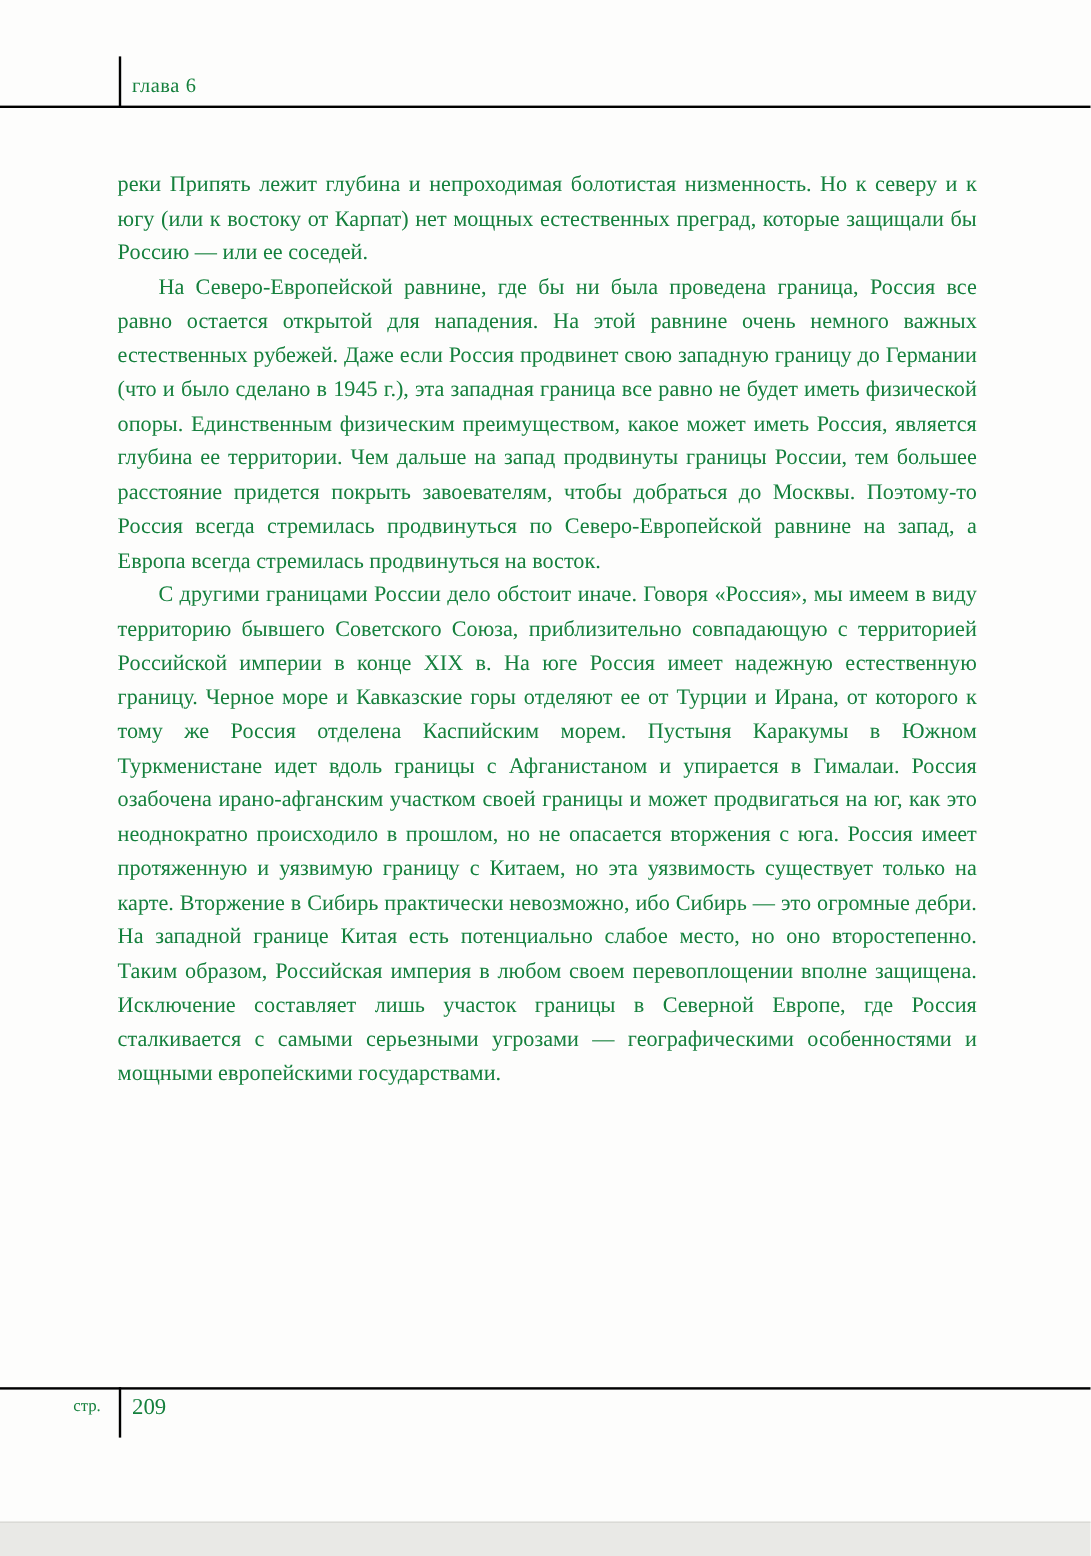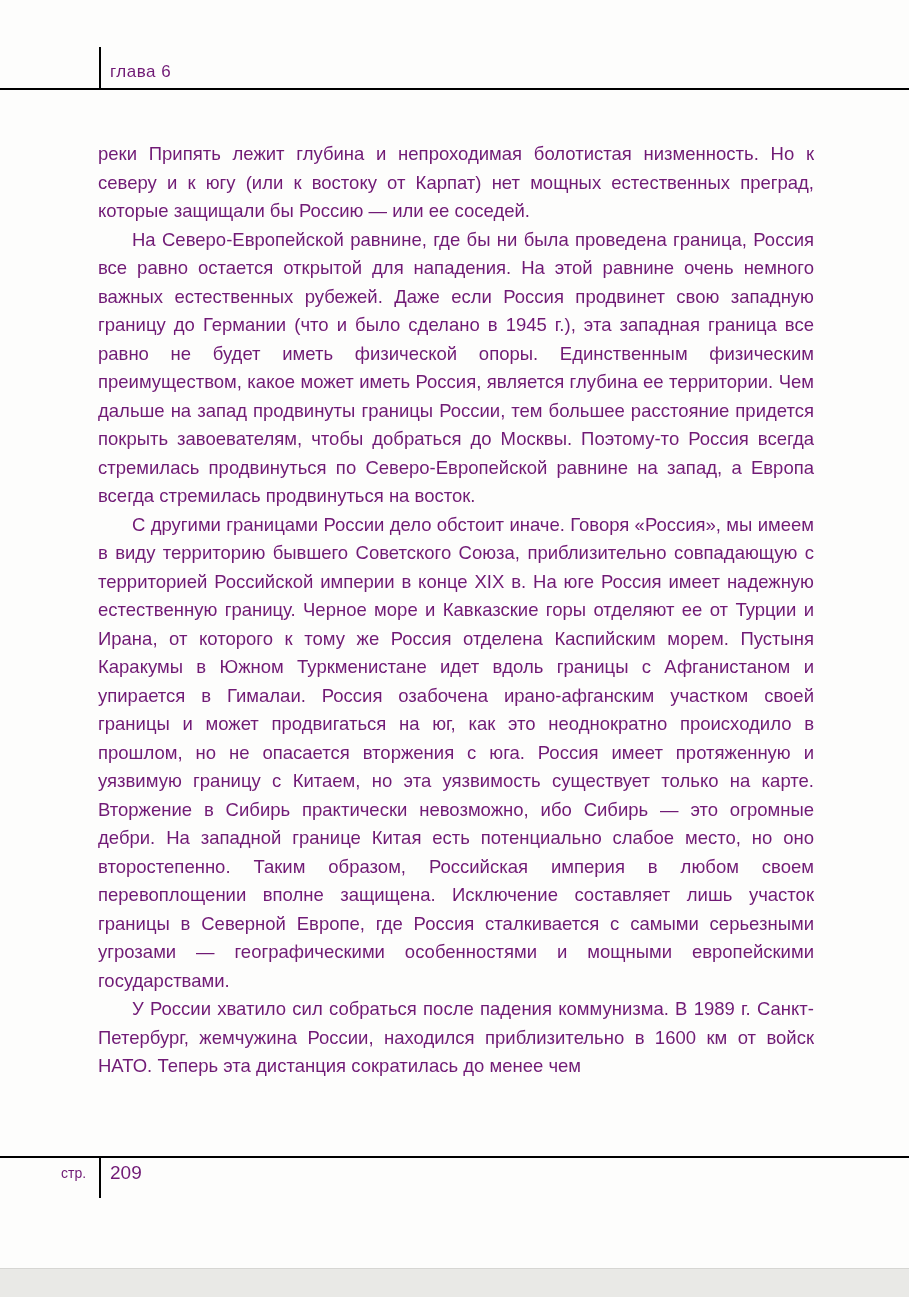--- a/index.html
+++ b/index.html
@@ -5,22 +5,22 @@
   html, body {
     margin: 0;
     padding: 0;
     background: #ffffff;
   }
   .page {
     position: relative;
     width: 909px;
     height: 1297px;
     background: #fdfdfc;
-    font-family: Liberation Sans, sans-serif;
-    color: #701a75;
+    font-family: Liberation Serif, serif;
+    color: #15803d;
     overflow: hidden;
   }
   
   .header-vline {
     position: absolute;
     left: 99px;
     top: 47px;
     width: 2px;
     height: 43px;
     background: #000;
@@ -105,21 +105,20 @@
   <div>
     <div class="header-vline"></div>
     <div class="chapter">глава 6</div>
     <div class="header-rule"></div>
   </div>
 
   <div class="body-text">
     <p>реки Припять лежит глубина и непроходимая болотистая низменность. Но к северу и к югу (или к востоку от Карпат) нет мощных естественных преград, которые защищали бы Россию — или ее соседей.</p>
     <p class="indent">На Северо-Европейской равнине, где бы ни была проведена граница, Россия все равно остается открытой для нападения. На этой равнине очень немного важных естественных рубежей. Даже если Россия продвинет свою западную границу до Германии (что и было сделано в 1945 г.), эта западная граница все равно не будет иметь физической опоры. Единственным физическим преимуществом, какое может иметь Россия, является глубина ее территории. Чем дальше на запад продвинуты границы России, тем большее расстояние придется покрыть завоевателям, чтобы добраться до Москвы. Поэтому-то Россия всегда стремилась продвинуться по Северо-Европейской равнине на запад, а Европа всегда стремилась продвинуться на восток.</p>
     <p class="indent">С другими границами России дело обстоит иначе. Говоря «Россия», мы имеем в виду территорию бывшего Советского Союза, приблизительно совпадающую с территорией Российской империи в конце XIX в. На юге Россия имеет надежную естественную границу. Черное море и Кавказские горы отделяют ее от Турции и Ирана, от которого к тому же Россия отделена Каспийским морем. Пустыня Каракумы в Южном Туркменистане идет вдоль границы с Афганистаном и упирается в Гималаи. Россия озабочена ирано-афганским участком своей границы и может продвигаться на юг, как это неоднократно происходило в прошлом, но не опасается вторжения с юга. Россия имеет протяженную и уязвимую границу с Китаем, но эта уязвимость существует только на карте. Вторжение в Сибирь практически невозможно, ибо Сибирь — это огромные дебри. На западной границе Китая есть потенциально слабое место, но оно второстепенно. Таким образом, Российская империя в любом своем перевоплощении вполне защищена. Исключение составляет лишь участок границы в Северной Европе, где Россия сталкивается с самыми серьезными угрозами — географическими особенностями и мощными европейскими государствами.</p>
-    <p class="indent">У России хватило сил собраться после падения коммунизма. В 1989 г. Санкт-Петербург, жемчужина России, находился приблизительно в 1600 км от войск НАТО. Теперь эта дистанция сократилась до менее чем</p>
   </div>
 
   <div>
     <div class="footer-rule"></div>
     <div class="footer-label">стр.</div>
     <div class="footer-vline"></div>
     <div class="page-number">209</div>
   </div>
 
   <div class="scan-strip"></div>

